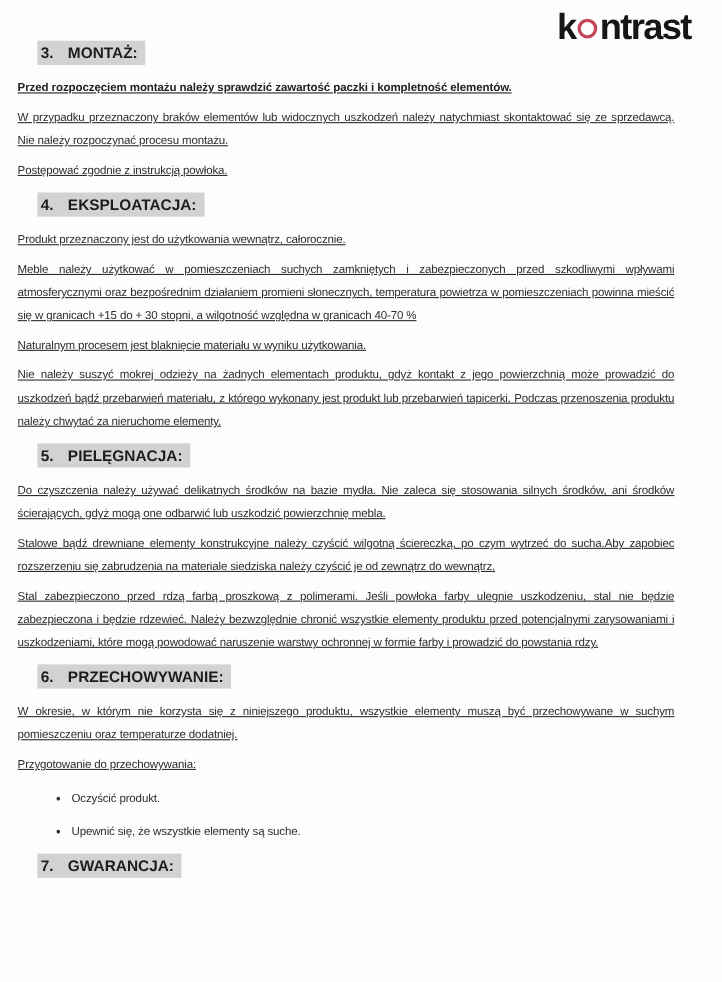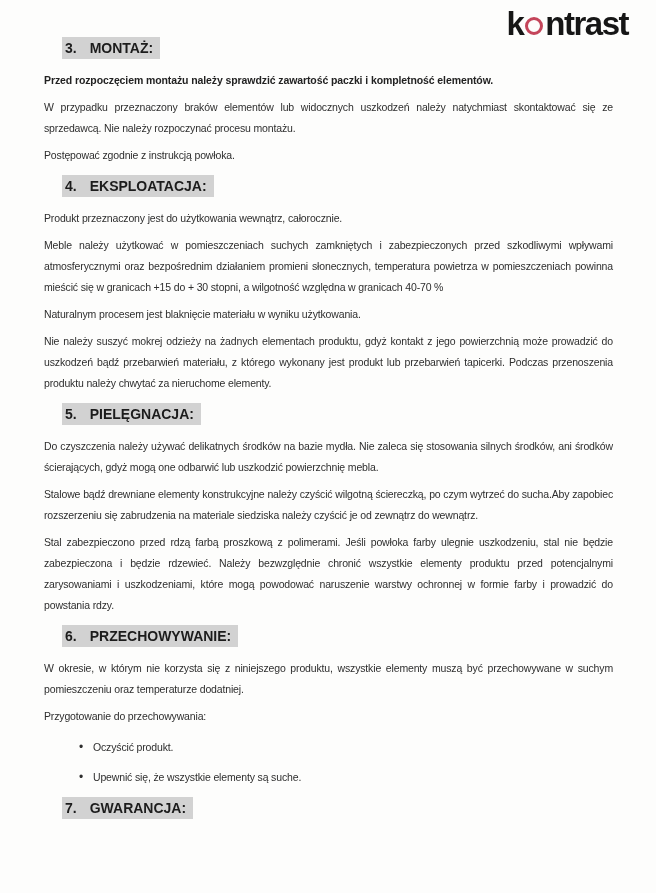--- a/index.html
+++ b/index.html
@@ -17,25 +17,26 @@
   .logo {
     position: absolute; top: 7px; right: 28px;
     font-size: 33px; font-weight: 700; letter-spacing: -1.5px;
     color: #161616; line-height: 34px; white-space: nowrap;
   }
   .logo-o {
     display: inline-block; width: 12px; height: 12px;
     border: 3.5px solid #c4455a; border-radius: 50%;
     margin: 0 2px;
   }
-  .content { padding: 40px 30px 0 44px; }
+  .content { padding: 40px 30px 0 16px; }
   p {
     margin: 0 13px 6px 0;
     font-size: 10.5px; line-height: 21px; letter-spacing: -0.15px;
     color: #2e2e2e;
+    text-decoration: underline;
   }
   p.just { text-align: justify; }
   p.bold { font-weight: 700; letter-spacing: -0.1px; color: #222; }
   .heading {
     margin: 12px 0 14px 18px;
     font-size: 14px; font-weight: 700; line-height: 16px;
     color: #1c1c1c;
   }
   .heading.first { margin-top: 0; }
   .hl { background: #d2d2d2; padding: 3px 7px 3px 3px; }

